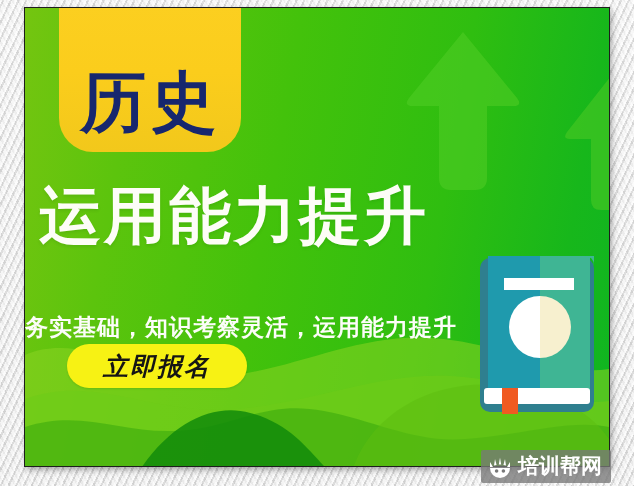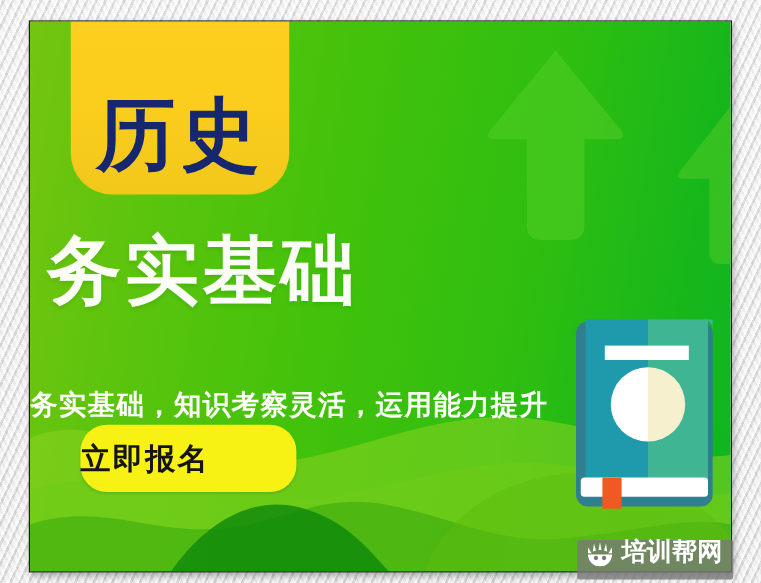--- a/index.html
+++ b/index.html
@@ -23,21 +23,21 @@
     background-image:
       repeating-linear-gradient(115deg, rgba(255,255,255,0.75) 0px, rgba(255,255,255,0.75) 2px, rgba(205,205,205,0.55) 2px, rgba(205,205,205,0.55) 4px, rgba(248,248,248,0.6) 4px, rgba(248,248,248,0.6) 7px),
       repeating-linear-gradient(62deg, rgba(255,255,255,0.55) 0px, rgba(255,255,255,0.55) 3px, rgba(200,200,200,0.4) 3px, rgba(200,200,200,0.4) 5px),
       linear-gradient(180deg, #efefef 0%, #e2e2e2 60%, #dcdcdc 100%);
   }
 
   
   #banner-frame {
     position: absolute;
     left: 24px;
-    top: 17px;
+    top: 7px;
     width: 586px;
     height: 460px;
     border: 1px solid #1d1d1d;
     box-sizing: border-box;
     box-shadow: 2px 3px 6px rgba(0,0,0,0.30);
     overflow: hidden;
   }
 
   #banner-canvas {
     position: absolute;
@@ -105,28 +105,29 @@
     white-space: nowrap;
     margin-top: 20px;
   }
 
   
   #cta-button {
     position: absolute;
     left: 42px;
     top: 336px;
     width: 180px;
-    height: 56px;
+    height: 44px;
     background: #f7f214;
     border-radius: 22px;
     display: flex;
     align-items: center;
-    justify-content: flex-start;
+    justify-content: center;
     cursor: pointer;
     box-shadow: 0 1px 2px rgba(0,60,0,0.12);
+    font-style: italic;
   }
   #cta-button-label {
     font-size: 25px;
     font-weight: bold;
     color: #151515;
     letter-spacing: 2px;
   }
 
   
   #book-illustration {
@@ -139,21 +140,21 @@
 
   
   #watermark {
     position: absolute;
     left: 481px;
     top: 450px;
     height: 33px;
     padding: 0 9px 0 7px;
     background: rgba(120,120,120,0.78);
     display: flex;
-    align-items: flex-start;
+    align-items: center;
     gap: 6px;
     border-radius: 2px;
   }
   #watermark-label {
     color: #ffffff;
     font-size: 21px;
     font-weight: bold;
     letter-spacing: 0px;
     line-height: 1;
   }
@@ -179,21 +180,21 @@
       <path d="M0 118 C 70 92, 130 136, 214 128 C 300 120, 360 88, 440 96 C 510 103, 548 126, 586 120 L586 185 L0 185 Z" fill="#6ecb18" opacity="0.62"></path>
       <path d="M0 146 C 56 128, 96 152, 150 150 C 210 148, 238 118, 300 130 C 352 140, 392 162, 442 158 C 500 154, 546 138, 586 146 L586 185 L0 185 Z" fill="#37a80d" opacity="0.55"></path>
       <path d="M118 185 C 150 140, 190 122, 226 132 C 264 142, 282 166, 300 185 Z" fill="#128b0a" opacity="0.85"></path>
       <path d="M330 185 C 352 128, 412 100, 472 104 C 534 108, 570 134, 586 158 L586 185 Z" fill="#5dbe10" opacity="0.55"></path>
     </svg>
 
     <div id="subject-badge">
       <span id="subject-badge-label">历史</span>
     </div>
 
-    <div id="headline">务实基础</div>
+    <div id="headline">运用能力提升</div>
 
     <div id="subtitle">务实基础，知识考察灵活，运用能力提升</div>
 
     <div id="cta-button">
       <span id="cta-button-label">立即报名</span>
     </div>
 
     <svg id="book-illustration" viewBox="0 0 114 158">
 
       <rect x="0" y="2" width="114" height="154" rx="10" fill="#2f7f8f"></rect>

